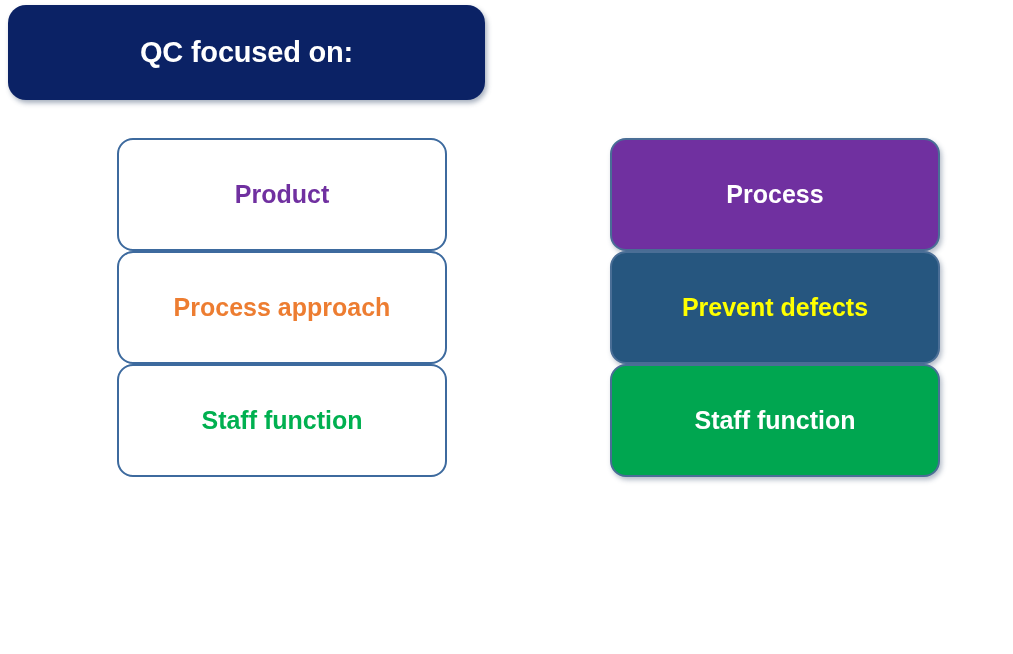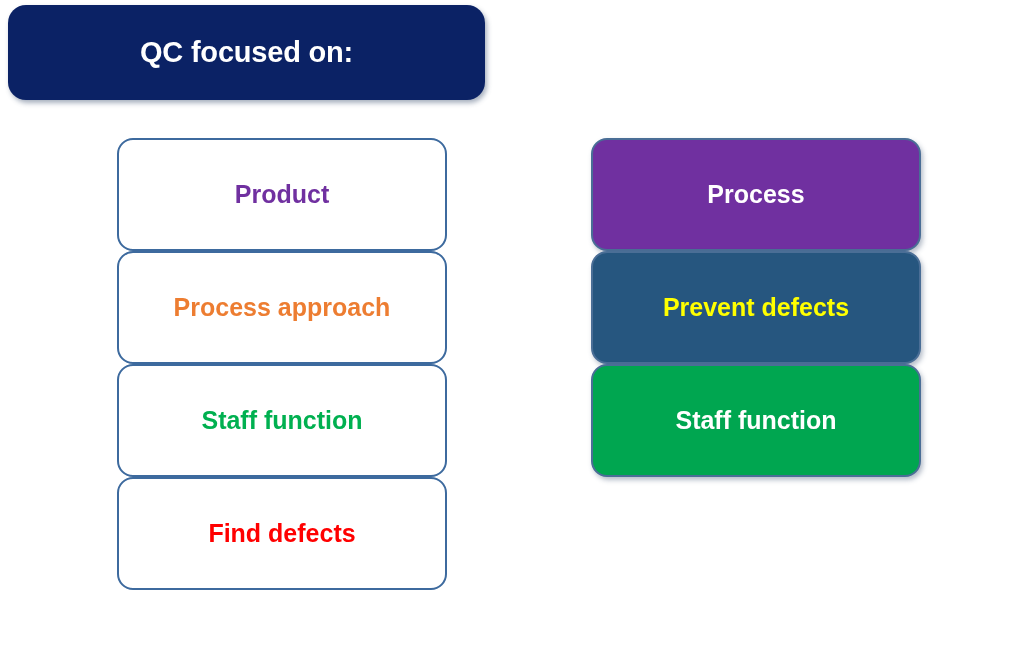--- a/index.html
+++ b/index.html
@@ -48,21 +48,21 @@
   }
 
   
   .column {
     position: absolute;
     top: 138px;
     display: flex;
     flex-direction: column;
   }
   .column-left  { left: 117px; width: 330px; }
-  .column-right { left: 591px; width: 330px; }
+  .column-right { left: 610px; width: 330px; }
 
   
   .item-box {
     height: 113px;
     border-radius: 16px;
     display: flex;
     align-items: center;
     justify-content: center;
     box-sizing: border-box;
     text-align: center;
@@ -101,23 +101,20 @@
     </div>
 
     <div class="item-box outline" style="background: rgb(255, 255, 255); border-color: rgb(61, 106, 158);">
       <span class="item-label" style="color: rgb(237, 125, 49);">Process approach</span>
     </div>
 
     <div class="item-box outline" style="background: rgb(255, 255, 255); border-color: rgb(61, 106, 158);">
       <span class="item-label" style="color: rgb(0, 176, 80);">Staff function</span>
     </div>
 
-    <div class="item-box outline" style="background: rgb(255, 255, 255); border-color: rgb(61, 106, 158);">
-      <span class="item-label" style="color: rgb(255, 0, 0);">Find defects</span>
-    </div>
 
   </div>
 
   <div class="column column-right">
 
     <div class="item-box filled" style="background: rgb(112, 48, 160); border-color: rgb(74, 110, 150);">
       <span class="item-label" style="color: rgb(255, 255, 255);">Process</span>
     </div>
 
 

